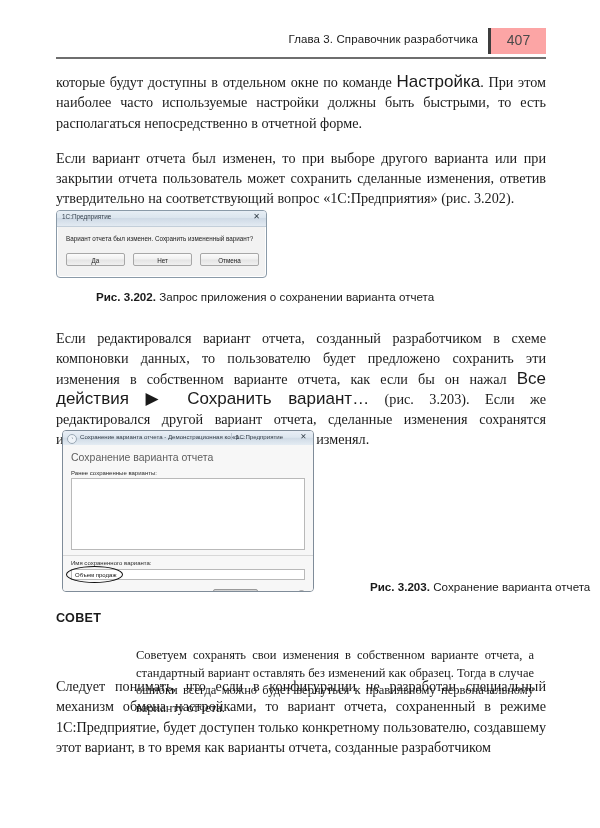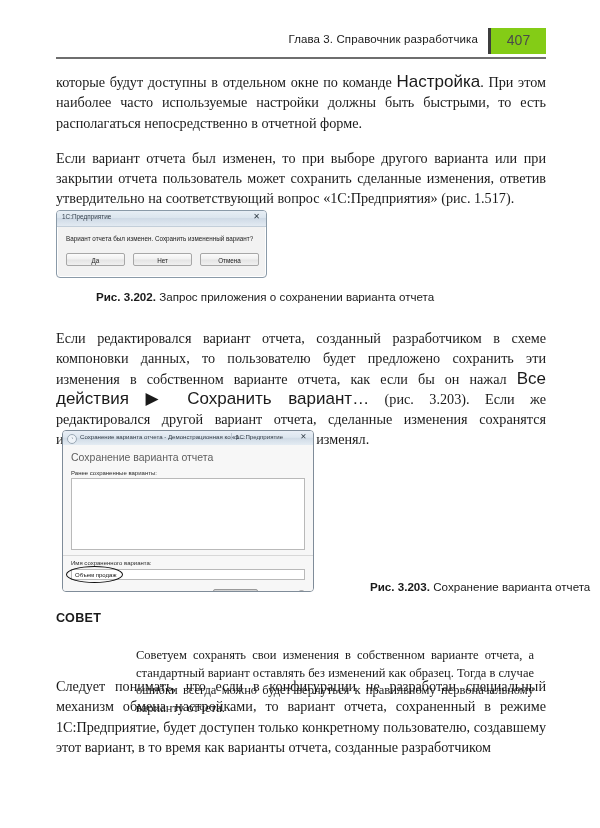--- a/index.html
+++ b/index.html
@@ -40,21 +40,21 @@
     color: #1a1a1a;
     white-space: nowrap;
     letter-spacing: 0.1px;
   }
   .page-number-box {
     position: absolute;
     right: 0;
     top: -2px;
     width: 58px;
     height: 26px;
-    background: #84cc16;
+    background: #fca5a5;
     border-left: 3px solid #3d3d3d;
     box-sizing: border-box;
   }
   .page-number {
     position: absolute;
     left: 0;
     right: 0;
     top: 4px;
     text-align: center;
     font-family: "Liberation Sans", sans-serif;
@@ -395,21 +395,21 @@
   <div class="header">
     <div class="header-title">Глава 3. Справочник разработчика</div>
     <div class="page-number-box">
       <div class="page-number">407</div>
     </div>
     <div class="header-rule"></div>
   </div>
 
   <div class="content" style="top:72px;">
     <p class="body"><span>которые будут доступны в отдельном окне по команде </span><span class="ui">Настройка</span><span>. При этом наиболее часто используемые настройки должны быть быстрыми, то есть располагаться непосредственно в отчетной форме.</span></p>
-    <p class="body">Если вариант отчета был изменен, то при выборе другого варианта или при закрытии отчета пользователь может сохранить сделанные изменения, ответив утвердительно на соответствующий вопрос «1С:Предприятия» (рис. 1.517).</p>
+    <p class="body">Если вариант отчета был изменен, то при выборе другого варианта или при закрытии отчета пользователь может сохранить сделанные изменения, ответив утвердительно на соответствующий вопрос «1С:Предприятия» (рис. 3.202).</p>
   </div>
 
   <div class="fig202">
     <div class="w-titlebar">
       <div class="w-title">1С:Предприятие</div>
       <div class="w-close">✕</div>
     </div>
     <div class="dlg-msg">Вариант отчета был изменен. Сохранить измененный вариант?</div>
     <div class="dlg-buttons">
       <div class="dlg-btn">Да</div>

